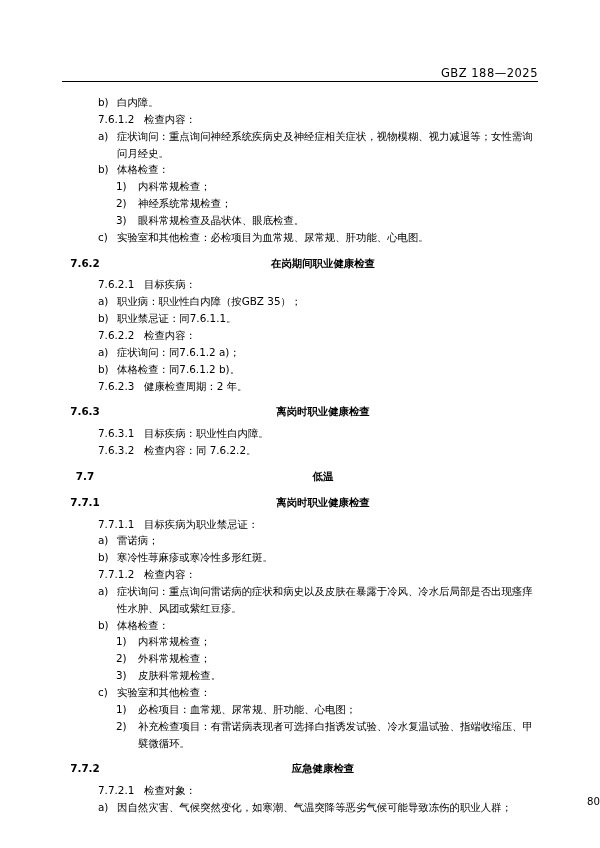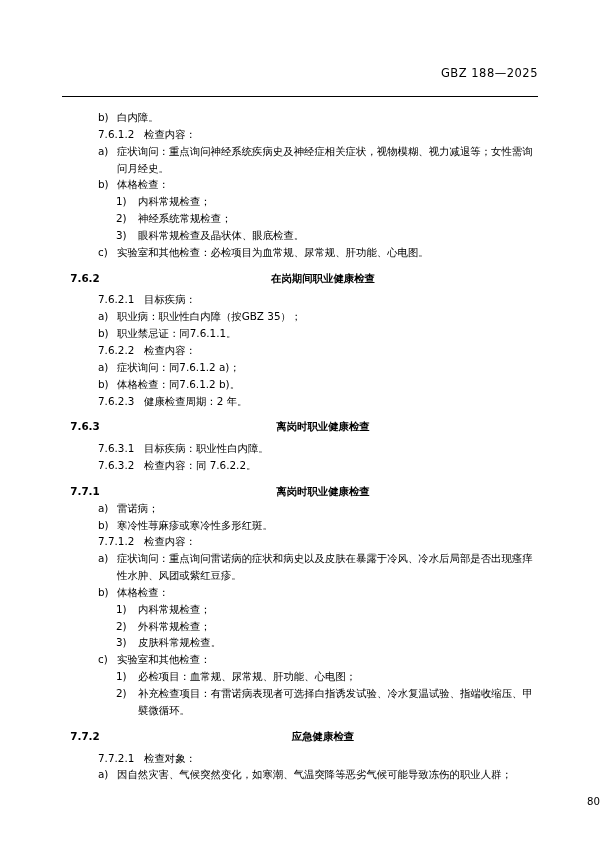--- a/index.html
+++ b/index.html
@@ -20,21 +20,21 @@
   .content {
     position: absolute;
     left: 62px;
     top: 66px;
     width: 476px;
   }
   .header {
     text-align: right;
     font-size: 11.5px;
     letter-spacing: 0.5px;
-    padding-bottom: 16px;
+    padding-bottom: 1px;
     border-bottom: 1.1px solid #000;
     margin-bottom: 12px;
   }
   .body {
     font-size: 10.4px;
     line-height: 1.62;
   }
   .row {
     display: flex;
     align-items: flex-start;
@@ -151,22 +151,30 @@
         </div>
         <div class="row lv-1 sec-gap-small">
           <span class="marker m-sec">7.6.3.1</span>
           <span class="text">目标疾病：职业性白内障。</span>
         </div>
         <div class="row lv-1 ">
           <span class="marker m-sec">7.6.3.2</span>
           <span class="text">检查内容：同 7.6.2.2。</span>
         </div>
         <div class="row lv-h sec-gap-top">
+          <span class="marker m-sec bold">7.7</span>
+          <span class="text bold">低温</span>
+        </div>
+        <div class="row lv-h sec-gap-top">
           <span class="marker m-sec bold">7.7.1</span>
           <span class="text bold">离岗时职业健康检查</span>
+        </div>
+        <div class="row lv-1 sec-gap-small">
+          <span class="marker m-sec">7.7.1.1</span>
+          <span class="text">目标疾病为职业禁忌证：</span>
         </div>
         <div class="row lv-2 ">
           <span class="marker m-abc">a)</span>
           <span class="text">雷诺病；</span>
         </div>
         <div class="row lv-2 ">
           <span class="marker m-abc">b)</span>
           <span class="text">寒冷性荨麻疹或寒冷性多形红斑。</span>
         </div>
         <div class="row lv-1 ">

